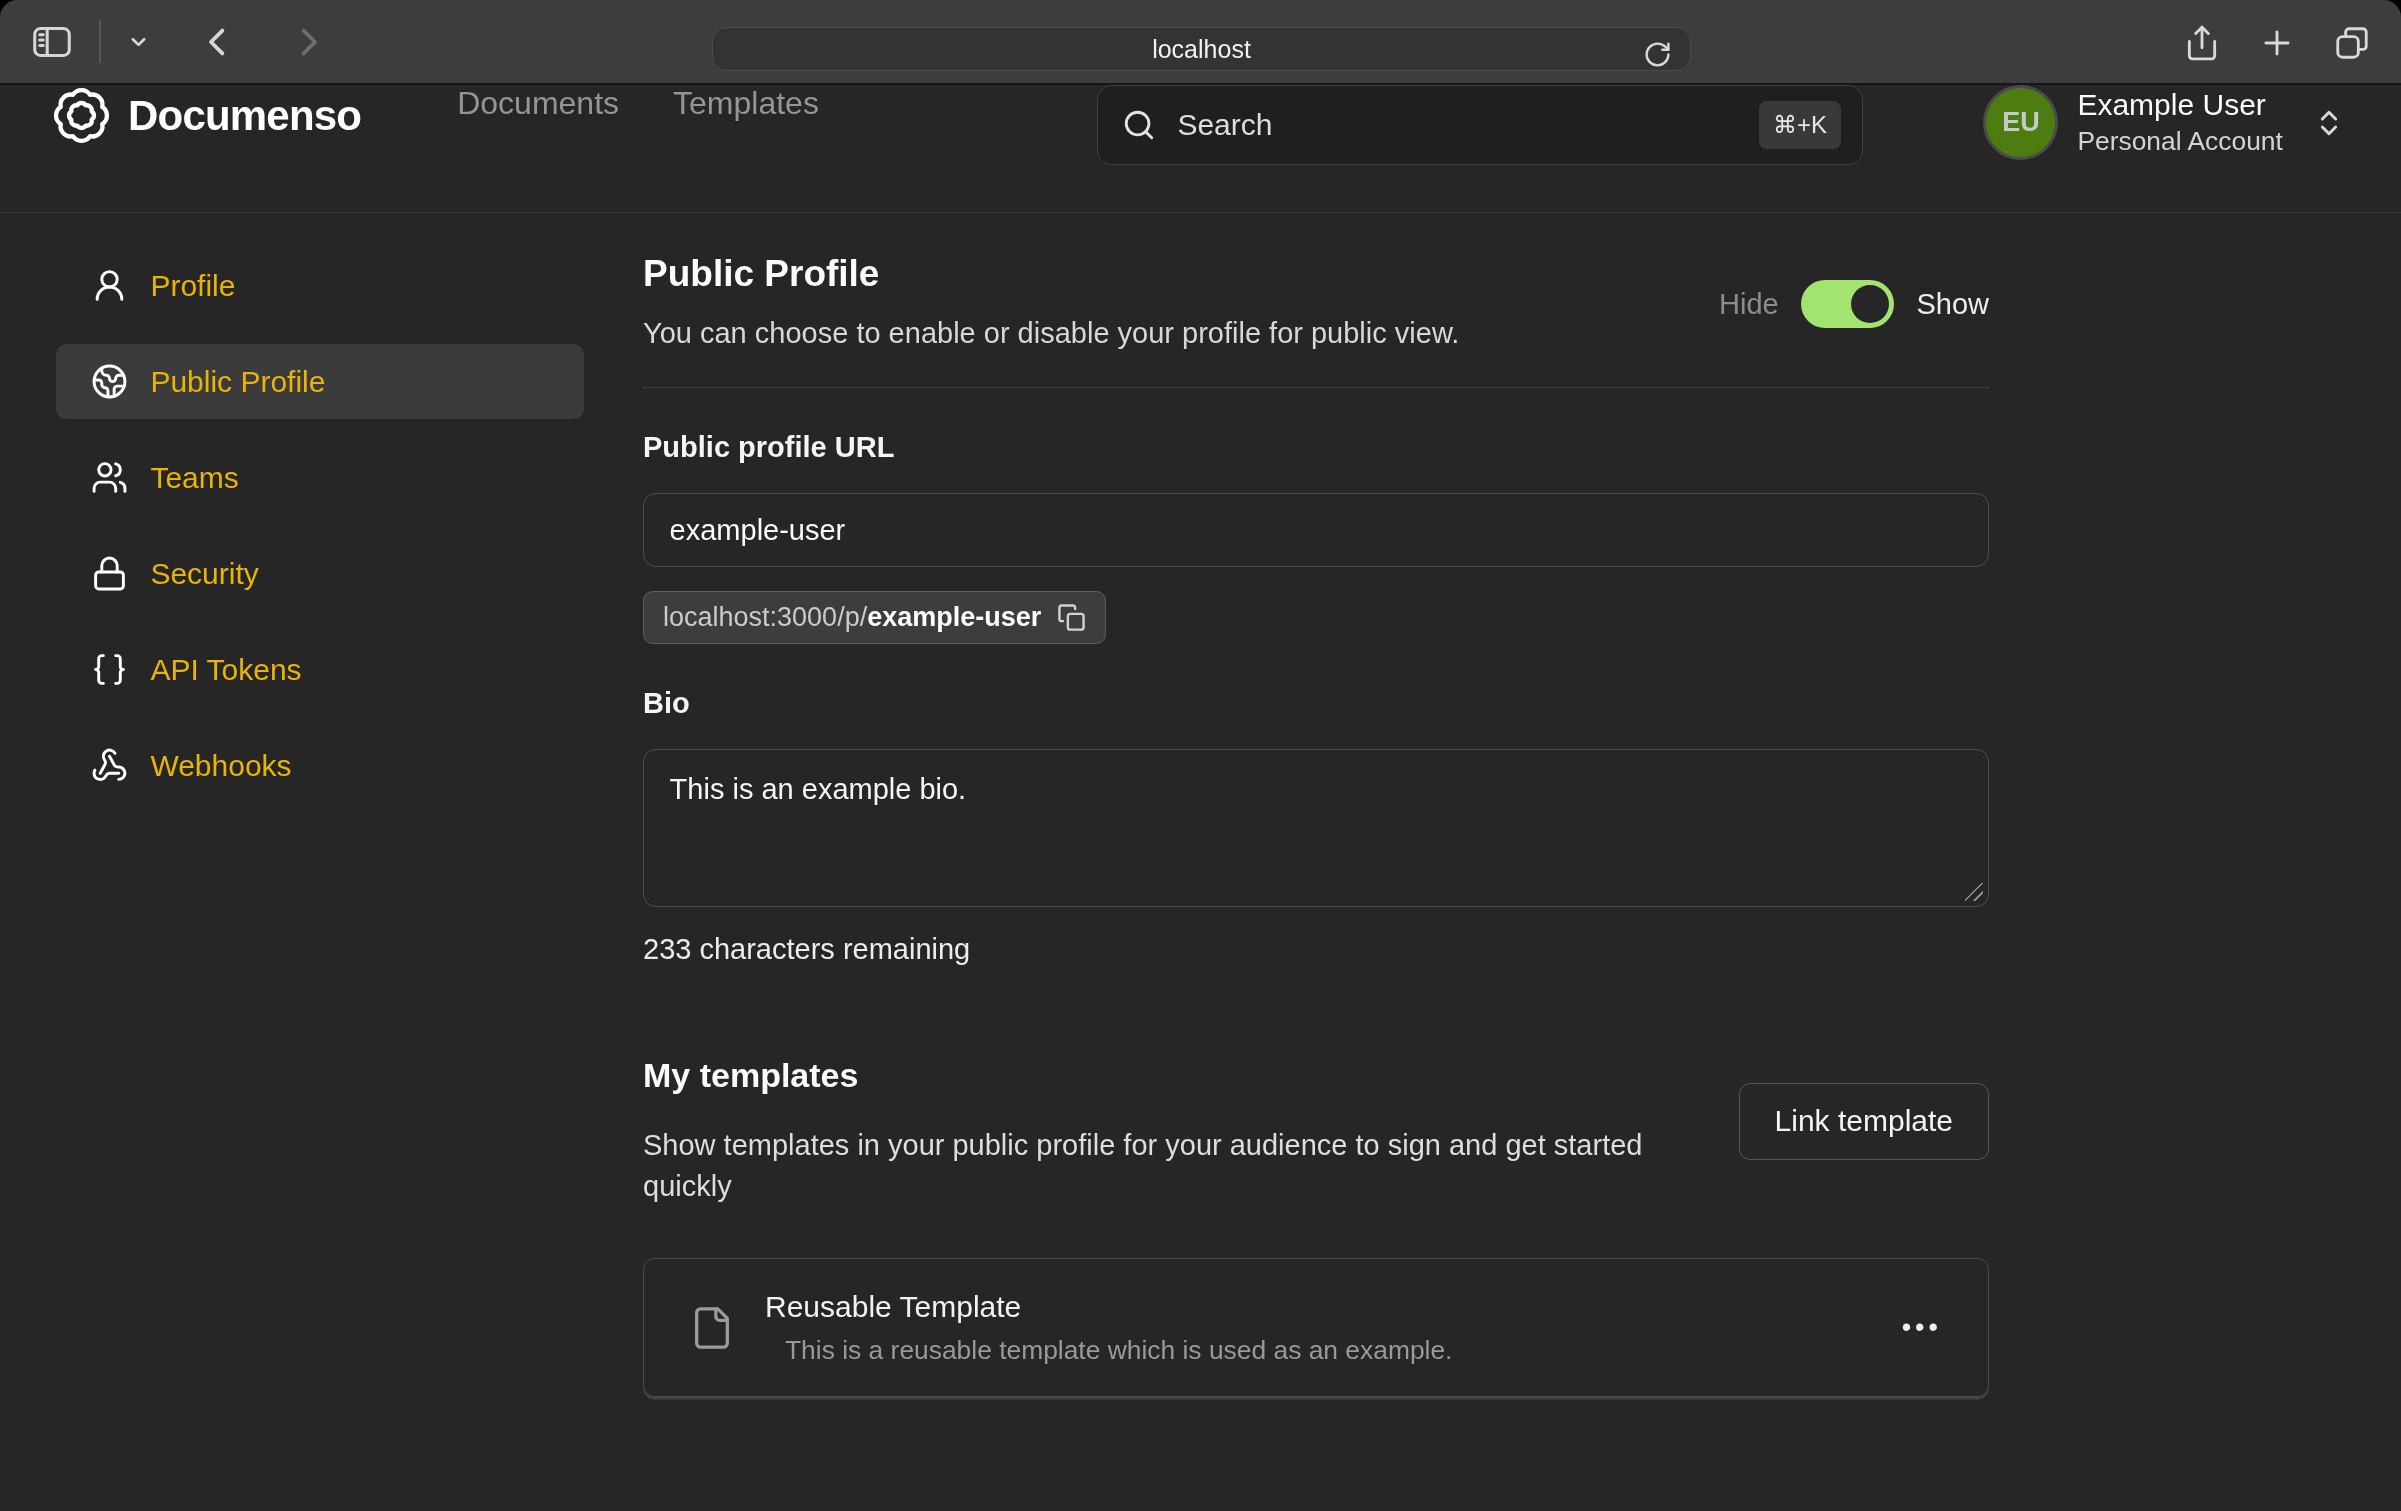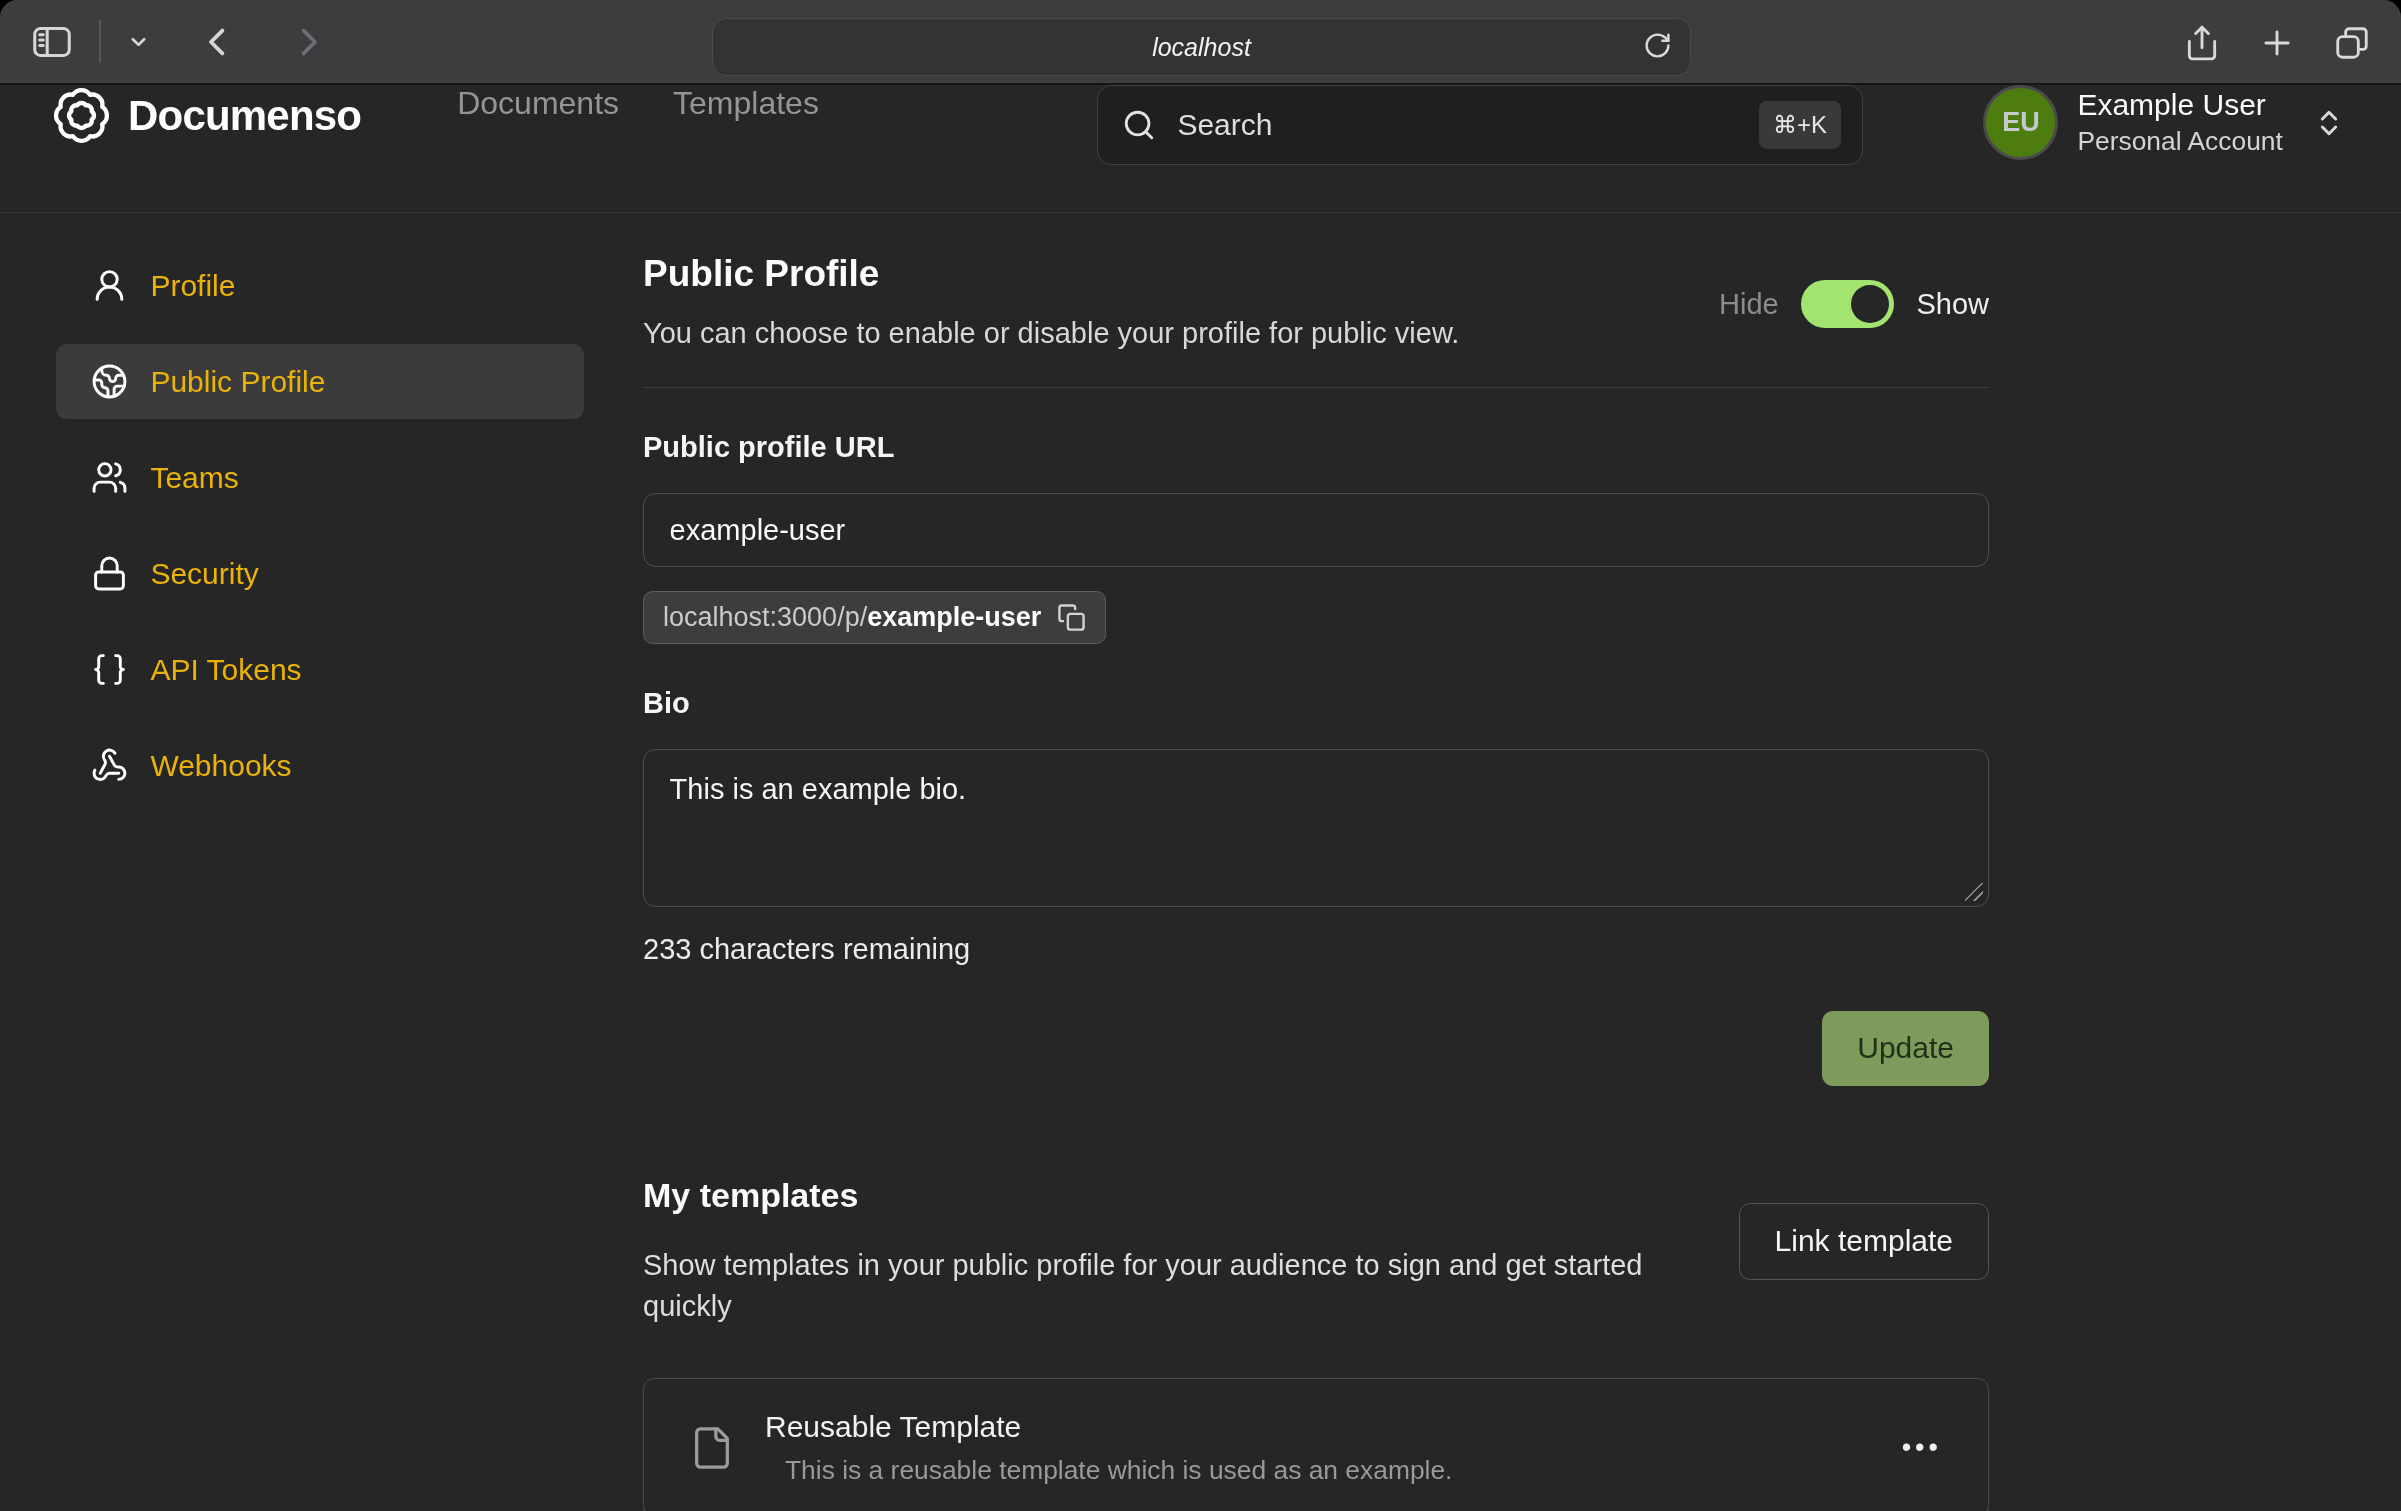--- a/index.html
+++ b/index.html
@@ -6,21 +6,21 @@
   html,body { width:2401px; height:1512px; background:#000; font-family:"Liberation Sans","DejaVu Sans",sans-serif; }
   svg { display:block; }
 
   .window { width:2401px; height:1512px; border-radius:17.6px 17.6px 0 0; overflow:hidden; background:#262626; }
 
   
   .chrome { position:relative; height:85px; background:#3c3d3f; border-bottom:2.4px solid #151515; display:flex; align-items:center; padding:0 29px; }
   .chrome-left { display:flex; align-items:center; gap:24px; color:#d6d6d6; }
   .chrome-divider { width:1.6px; height:43px; background:#55565a; }
   .icon-fwd { color:#6e6f73; }
-  .urlbar { position:absolute; left:712px; top:18px; width:979px; height:58px; background:#323335; border:1.6px solid #4a4b4e; border-radius:14.4px; display:flex; align-items:center; justify-content:center;font-style:italic; }
+  .urlbar { position:absolute; left:712px; top:27px; width:979px; height:44px; background:#323335; border:1.6px solid #4a4b4e; border-radius:14.4px; display:flex; align-items:center; justify-content:center; }
   .urlbar-text { font-size:25px; color:#f2f2f2; }
   .urlbar .refresh { position:absolute; right:17.6px; top:12px; color:#d9d9d9; }
   .chrome-right { position:absolute; right:30px; top:0; height:85px; display:flex; align-items:center; gap:37px; color:#d9d9d9; }
 
   
   .app-header { height:128px; display:flex; align-items:flex-start; padding:0 56px 0 51px; border-bottom:1.6px solid #363636; background:#262626; }
   .logo { display:flex; align-items:center; gap:16px; color:#fff; }
   .brand { font-size:42px; font-weight:700; letter-spacing:-0.8px; color:#fdfdfd; }
   .main-nav { display:flex; gap:54px; margin-left:96px; }
   .main-nav a { font-size:32px; color:#959595; text-decoration:none; }
@@ -286,23 +286,20 @@
           </span>
         </span>
       </div>
 
       <label class="field-label">Bio</label>
       <div class="bio-wrap">
         <textarea class="bio-area" style="">This is an example bio.</textarea>
       </div>
       <div class="remaining">233 characters remaining</div>
 
-      <div class="update-row">
-        <button class="btn-update">Update</button>
-      </div>
 
       <div class="templates-head">
         <div>
           <h2>My templates</h2>
           <p class="templates-desc">Show templates in your public profile for your audience to sign and get started quickly</p>
         </div>
         <button class="btn-link-template">Link template</button>
       </div>
 
       <div class="template-card">

